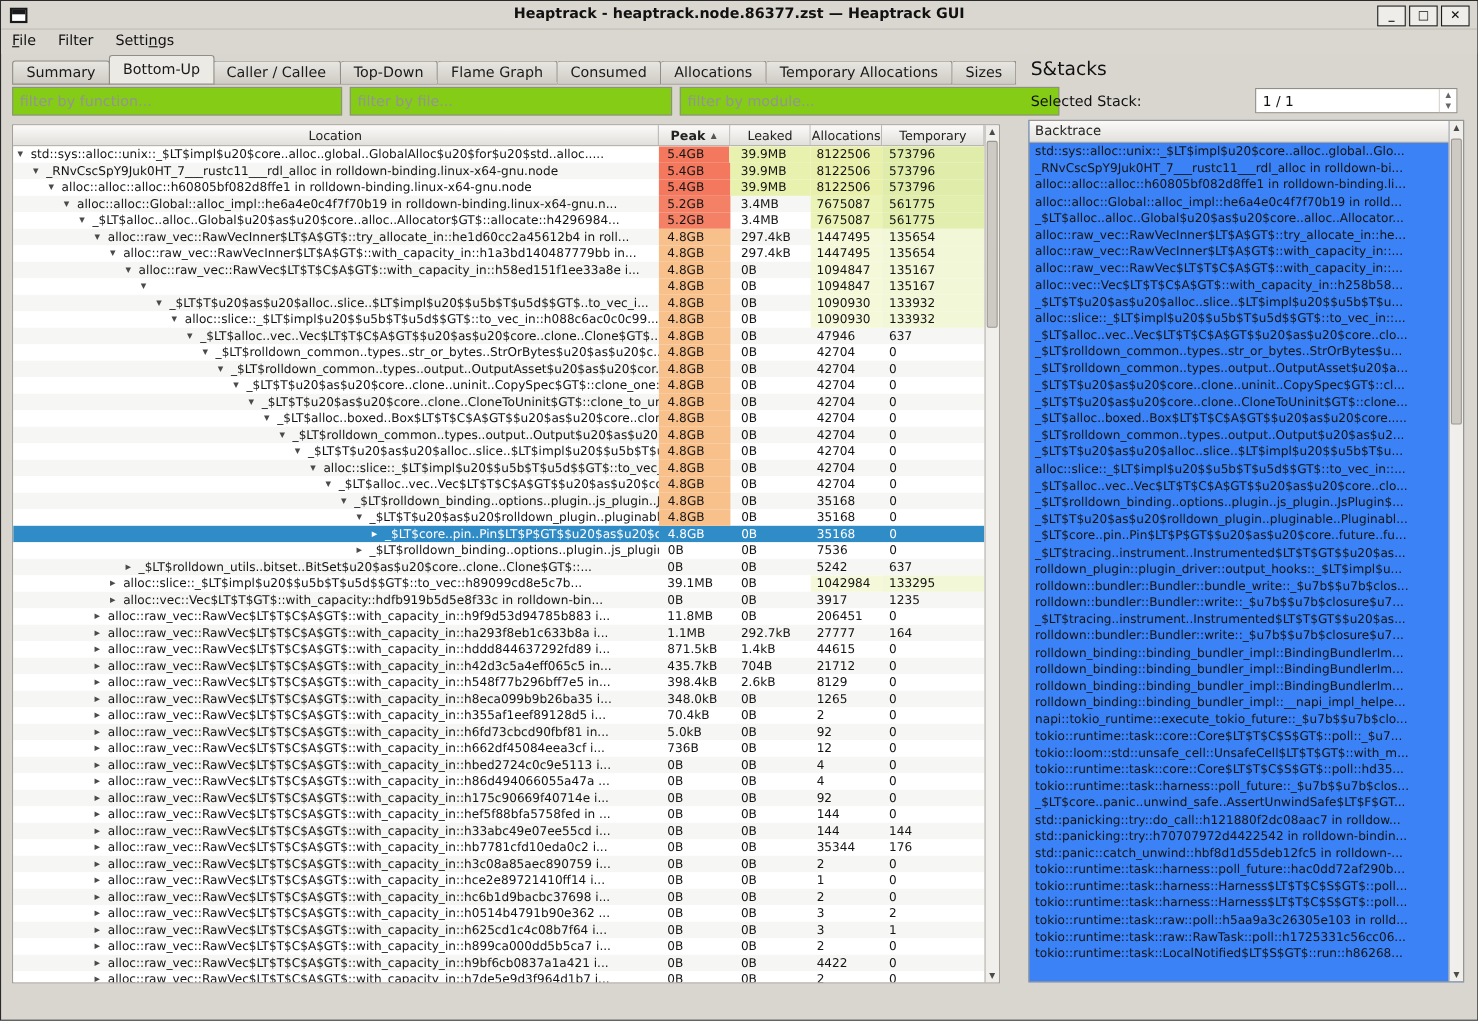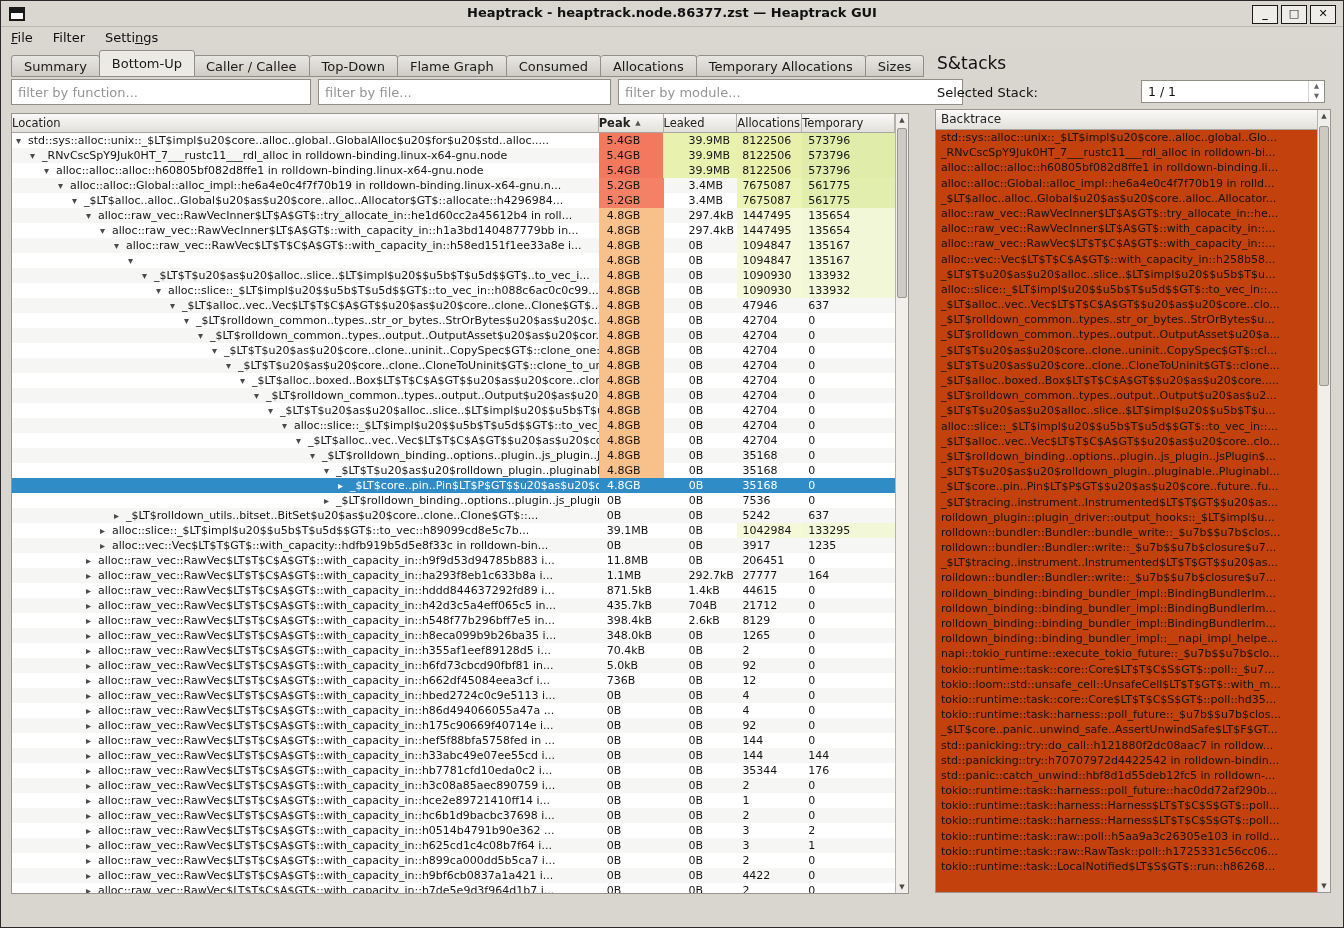--- a/index.html
+++ b/index.html
@@ -22,45 +22,45 @@
   .tab:first-child{border-left-width:1px;}
   .tab.active{height:27px;line-height:26px;background:#eceae5;border-left-width:1px;position:relative;z-index:2;margin:0 -1px;}
   
   .stackstitle{position:absolute;left:936px;top:52px;font-size:17px;color:#111;}
   .selstack-label{position:absolute;left:936px;top:84px;font-size:13px;color:#111;}
   .spinbox{position:absolute;left:1140px;top:79px;width:184px;height:23px;background:#fff;border:1px solid #918e87;}
   .spinbox .val{position:absolute;left:6px;top:3px;font-size:12.5px;color:#111;}
   .spinarrows{position:absolute;right:0;top:0;bottom:0;width:16px;border-left:1px solid #d5d3ce;}
   .spinarrows span{display:block;height:10px;font-size:6.5px;color:#666;text-align:center;line-height:11px;}
   
-  .finput{position:absolute;top:78px;height:26px;background:#ffffff;border:1px solid #918e87;font-size:13px;padding:0 6px;color:#333;}
+  .finput{position:absolute;top:78px;height:26px;background:#84cc16;border:1px solid #918e87;font-size:13px;padding:0 6px;color:#333;}
   .finput::placeholder{color:#949494;opacity:1;}
   #f-func{left:10px;width:300px;} #f-file{left:317px;width:293px;} #f-mod{left:617px;width:345px;}
   
   .table{position:absolute;left:10px;top:112px;width:898px;height:781px;background:#fff;border:1px solid #98958e;}
   .thead{position:absolute;left:0;top:0;right:13px;height:19px;display:flex;}
-  .hcell{background:linear-gradient(#fbfaf9,#e2e0db);border-right:1px solid #b3b0aa;border-bottom:1px solid #a8a5a0;font-size:11.5px;color:#222;text-align:left;line-height:18px;overflow:hidden;white-space:nowrap;}
+  .hcell{background:linear-gradient(#fbfaf9,#e2e0db);border-right:1px solid #b3b0aa;border-bottom:1px solid #a8a5a0;font-size:11.5px;color:#222;text-align:center;line-height:18px;overflow:hidden;white-space:nowrap;}
   .sorticon{font-size:7px;color:#555;margin-left:5px;vertical-align:2px;}
   .tbody{position:absolute;left:0;top:19px;right:13px;bottom:0;overflow:hidden;}
   .trow{display:flex;height:15px;background:#fff;}
   .trow.alt{background:#f6f6f5;}
   .trow.sel{background:#308cc6;}
   .trow.sel .cell, .trow.sel .exp{color:#fff;}
   .cell{font-size:11px;line-height:15px;color:#141414;white-space:nowrap;overflow:hidden;}
   .cl{width:588px;display:flex;align-items:center;}
-  .cp{width:65px;padding-left:8px;} .ck{width:74px;padding-left:25px;}
+  .cp{width:65px;padding-left:8px;} .ck{width:74px;padding-left:10px;}
   .ca{width:65px;padding-left:5px;} .ct{width:93px;padding-left:6px;}
   .exp{display:inline-block;width:12px;flex:none;font-size:10px;color:#4a4a4a;text-align:left;}
   
   .vscroll{position:absolute;right:0;top:0;bottom:0;width:13px;background:#f1efec;border-left:1px solid #b5b2ac;}
   .sarrow{position:absolute;left:0;width:12px;height:12px;font-size:7px;color:#4a4a4a;text-align:center;line-height:13px;}
   .sarrow.up{top:0;} .sarrow.down{bottom:0;}
   .vthumb{position:absolute;left:1px;width:10px;background:#cdcac4;border:1px solid #9b9891;border-radius:2px;}
   
-  .backtrace{position:absolute;left:934px;top:108px;width:396px;height:784px;background:#c2410c;border:1px solid #98958e;}
+  .backtrace{position:absolute;left:934px;top:108px;width:396px;height:784px;background:#3b82f6;border:1px solid #98958e;}
   .bt-head{position:absolute;left:0;top:0;right:13px;height:20px;background:linear-gradient(#fbfaf9,#e2e0db);border-bottom:1px solid #a8a5a0;font-size:12px;color:#222;padding:2px 0 0 5px;}
   .bt-list{position:absolute;left:0;top:20px;right:13px;bottom:0;overflow:hidden;}
   .frame{height:15.2px;line-height:15.2px;font-size:11px;color:#141414;padding-left:5px;white-space:nowrap;overflow:hidden;}
 </style>
 </head>
 <body>
 
 <div class="win">
 
   <div class="titlebar">

